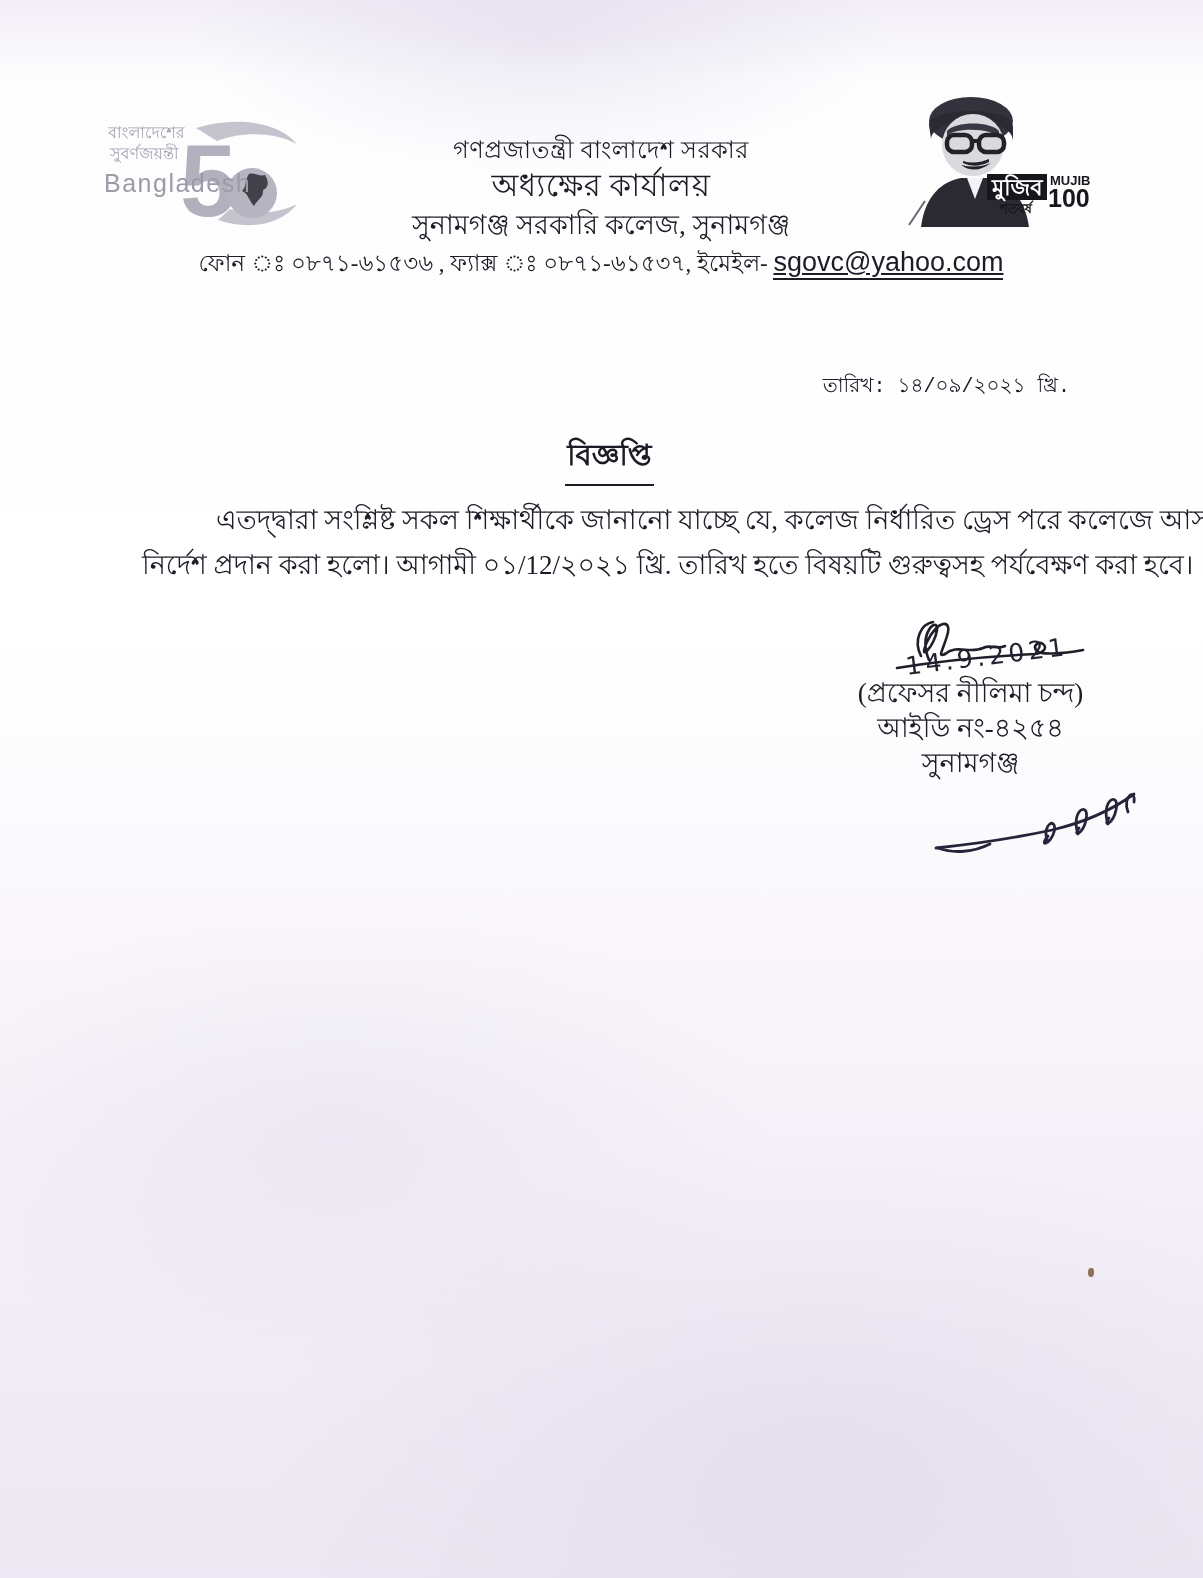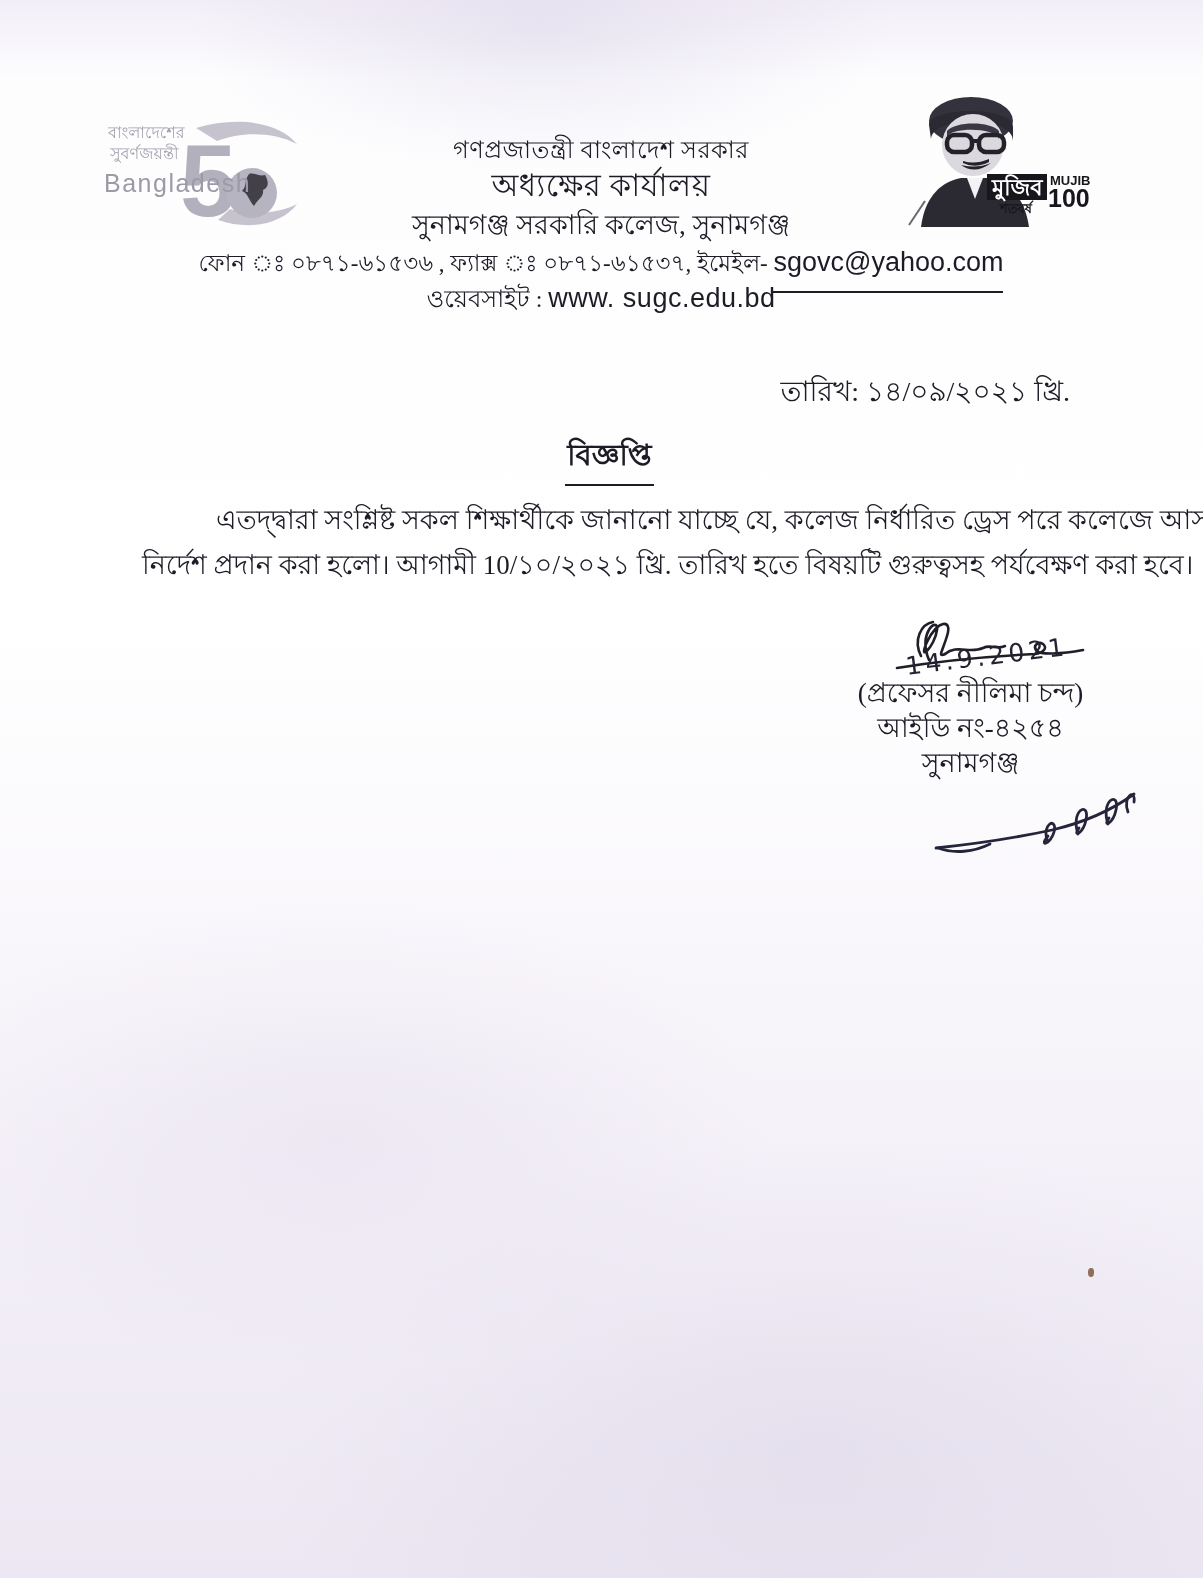--- a/index.html
+++ b/index.html
@@ -28,35 +28,37 @@
     line-height: 1.0;
   }
   .govt-line   { font-size: 24px; margin-bottom: 8px; letter-spacing: 0.5px; }
   .office-line { font-size: 31px; font-weight: normal; margin-bottom: 11px; letter-spacing: 0.5px; }
   .college-line{ font-size: 27px; margin-bottom: 10px; }
   .contact-line{ font-size: 23px; margin-bottom: 9px; white-space: nowrap; }
   .email-text  {
     font-family: "Liberation Sans", sans-serif;
     font-size: 27px;
     border-bottom: 2px solid #1d1c26;
-    padding-bottom: 14px;
+    padding-bottom: 1px;
+    text-decoration: underline;
   }
   .website-line{ font-size: 24px; }
   .website-url { font-family: "Liberation Sans", sans-serif; font-size: 27px; letter-spacing: 0.5px; }
 
   
   .logo-left  { position: absolute; left: 100px; top: 116px; width: 200px; height: 118px; }
   .logo-right { position: absolute; left: 903px; top: 95px;  width: 195px; height: 132px; }
   .logo-left svg, .logo-right svg { width: 100%; height: 100%; display: block; }
 
   
   .date-line {
     position: absolute;
     top: 370px; right: 133px;
-    font-size: 28px;
+    font-size: 20px;
+    font-family: Liberation Mono, monospace;
   }
   .notice-title {
     position: absolute;
     left: 16px; top: 432px; width: 1203px;
     text-align: center;
   }
   .notice-title span {
     display: inline-block;
     font-size: 29px;
     font-weight: bold;
@@ -157,34 +159,31 @@
     </svg>
   </div>
 
   <div class="header-center">
     <div class="govt-line">গণপ্রজাতন্ত্রী বাংলাদেশ সরকার</div>
     <div class="office-line">অধ্যক্ষের কার্যালয়</div>
     <div class="college-line">সুনামগঞ্জ সরকারি কলেজ,  সুনামগঞ্জ</div>
     <div class="contact-line">
       <span>ফোন ঃ ০৮৭১-৬১৫৩৬ , ফ্যাক্স ঃ ০৮৭১-৬১৫৩৭,  ইমেইল- </span><span class="email-text">sgovc@yahoo.com</span>
     </div>
-    <div class="website-line">
-      <span>ওয়েবসাইট : </span><span class="website-url">www. sugc.edu.bd</span>
-    </div>
   </div>
 
   <div class="date-line">তারিখ: ১৪/০৯/২০২১ খ্রি.</div>
 
   <div class="notice-title">
     <span>বিজ্ঞপ্তি</span>
   </div>
 
   <div class="body-text">
     <div class="body-line-1">এতদ্দ্বারা সংশ্লিষ্ট সকল শিক্ষার্থীকে জানানো যাচ্ছে যে, কলেজ নির্ধারিত ড্রেস পরে কলেজে আসার</div>
-    <div class="body-line-2">নির্দেশ প্রদান করা হলো। আগামী 10/১০/২০২১ খ্রি. তারিখ হতে বিষয়টি গুরুত্বসহ পর্যবেক্ষণ করা হবে।</div>
+    <div class="body-line-2">নির্দেশ প্রদান করা হলো। আগামী ০১/12/২০২১ খ্রি. তারিখ হতে বিষয়টি গুরুত্বসহ পর্যবেক্ষণ করা হবে।</div>
   </div>
 
   <div class="sig-scrawl-main">
     <svg viewBox="0 0 205 62">
       <g fill="none" stroke="#1f1e29" stroke-width="2.6" stroke-linecap="round">
         <path d="M44,48 C32,20 54,4 52,18 C50,34 32,52 42,30 C52,8 68,6 62,24 C58,38 52,46 60,42"></path>
         <path d="M36,44 C28,28 36,12 48,10"></path>
         <path d="M60,42 C72,32 84,42 98,36 C106,32 112,38 120,34"></path>
         <path d="M12,56 C60,48 110,44 150,42 C158,41 163,36 158,32 C153,29 147,34 152,39 C156,43 176,42 198,38"></path>
       </g>

